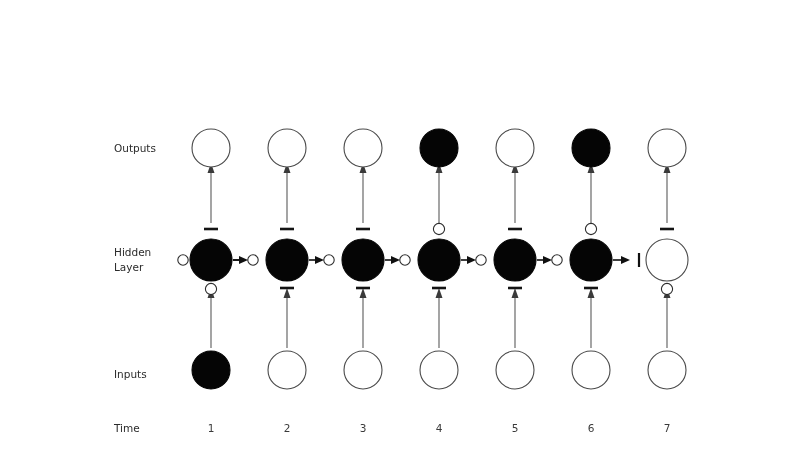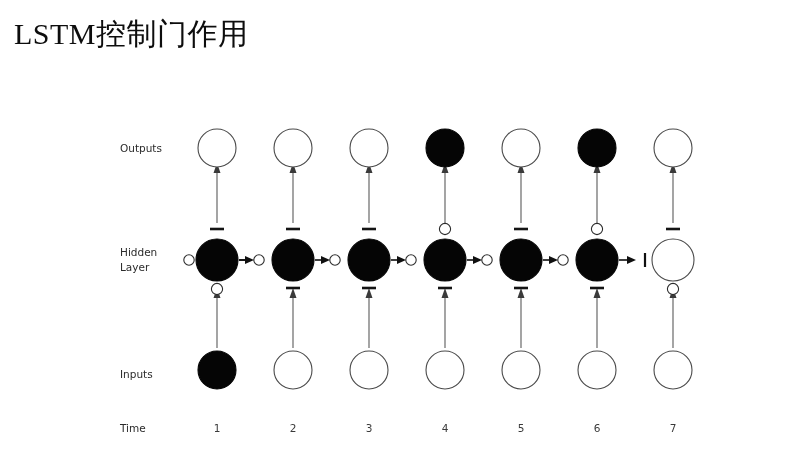--- a/index.html
+++ b/index.html
@@ -28,21 +28,21 @@
     top: 14px;
     font-family: "Liberation Serif", "DejaVu Serif", serif;
     font-size: 30px;
     line-height: 40px;
     color: #0d0d0d;
     letter-spacing: 0.5px;
     white-space: nowrap;
   }
   #figure {
     position: absolute;
-    left: 7px;
+    left: 1px;
     top: 95px;
     width: 724px;
     height: 360px;
   }
   #figure svg {
     display: block;
   }
   .row-label {
     font-family: "DejaVu Sans", "Liberation Sans", sans-serif;
     font-size: 10.5px;
@@ -93,21 +93,20 @@
     stroke: #101010;
     stroke-width: 2.2;
     stroke-linecap: butt;
   }
 </style>
 </head>
 <body>
 
 <div id="slide">
 
-  <div id="slide-title">LSTM控制门作用</div>
 
   <div id="figure">
     <svg width="798" height="360" viewBox="0 0 798 360">
 
       <text class="row-label" x="113" y="57">Outputs</text>
 
       <text class="row-label" x="113" y="161">Hidden</text>
       <text class="row-label" x="113" y="176">Layer</text>
 
       <text class="row-label" x="113" y="283">Inputs</text>

